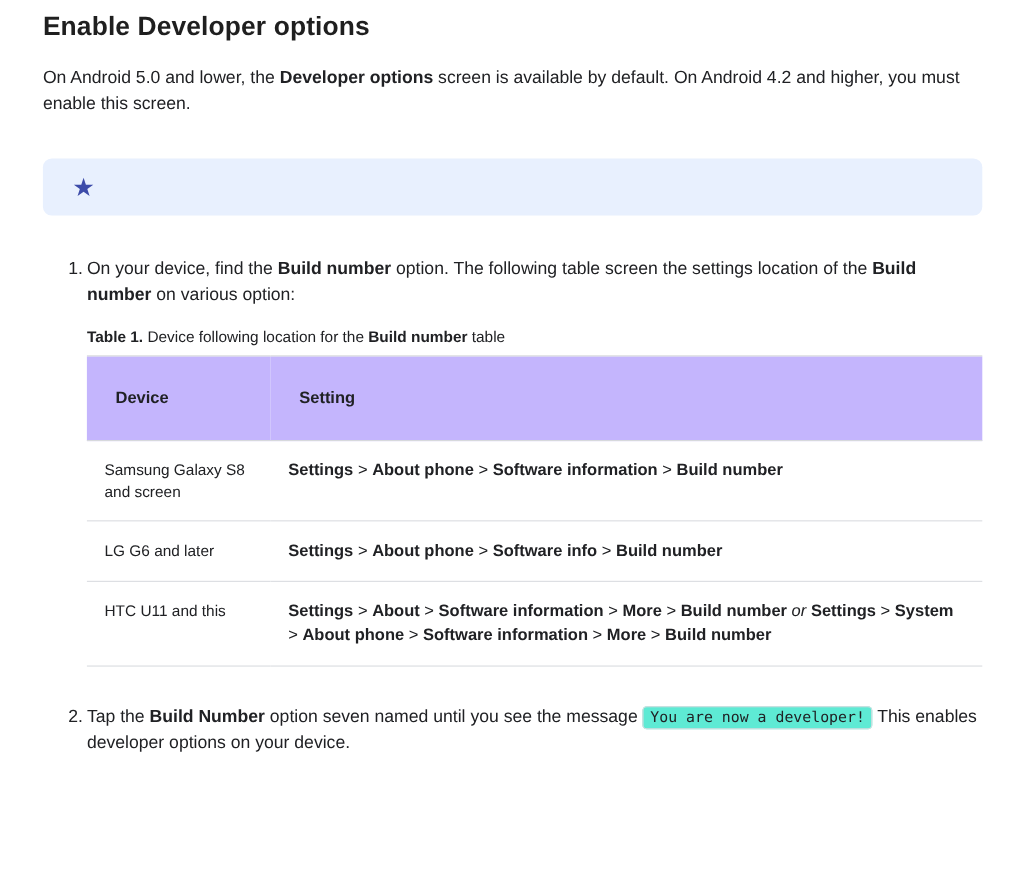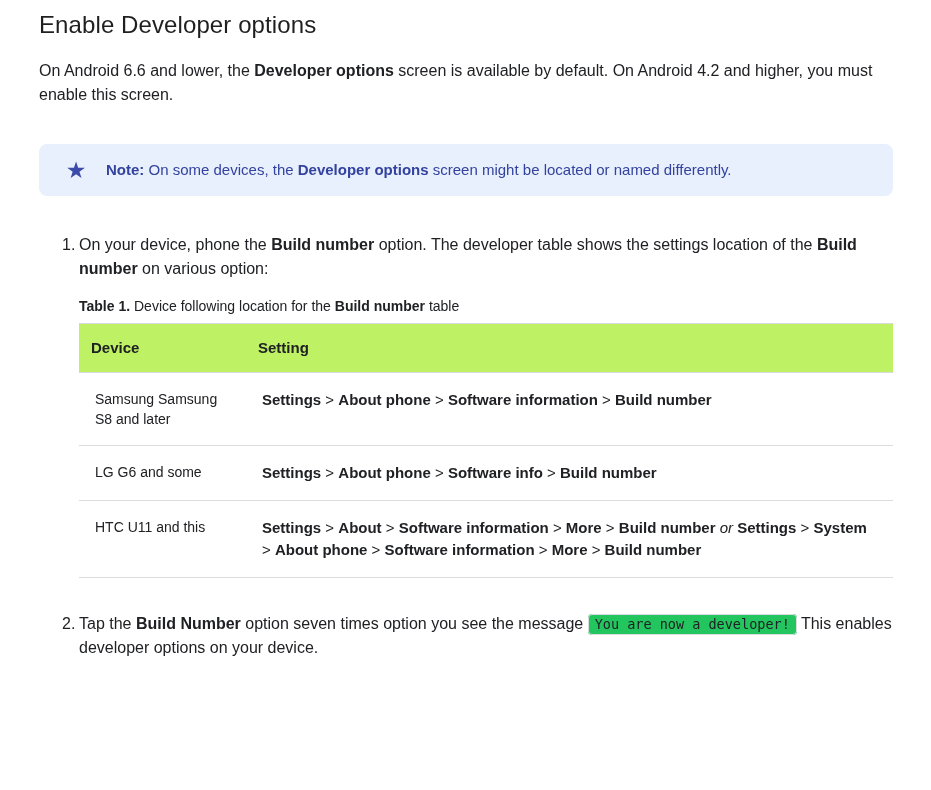--- a/index.html
+++ b/index.html
@@ -10,31 +10,31 @@
     overflow: hidden;
     font-family: "Liberation Sans", sans-serif;
     color: #202124;
     padding: 10px 38px 0 39px;
   }
   .seg-b { font-weight: 700; text-align: right; }
   .seg-i { font-style: italic; text-align: right; }
   .seg-c {
     font-family: "DejaVu Sans Mono", monospace;
     font-size: 13.5px;
-    background: #22c55e;
+    background: #5eead4;
     border: 1px solid #dadce0;
     border-radius: 4px;
     padding: 1px 6px 2px 6px;
     white-space: nowrap;
   }
 
   h1.page-title {
     font-size: 24px;
     line-height: 30px;
-    font-weight: 400;
+    font-weight: 700;
     color: #1f1f1f;
     letter-spacing: 0.1px;
   }
   p.intro {
     margin-top: 19px;
     font-size: 16px;
     line-height: 24px;
   }
 
   .note-box {
@@ -73,25 +73,25 @@
     margin-top: 16px;
     font-size: 14px;
     line-height: 18px;
   }
   table.device-table {
     margin-top: 8px;
     width: 100%;
     border-collapse: collapse;
   }
   table.device-table th {
-    background: #bef264;
+    background: #c4b5fd;
     text-align: left;
     font-size: 15px;
     font-weight: 700;
-    padding: 12px;
+    padding: 26px;
     border-top: 1px solid #d7d9dc;
     border-bottom: 1px solid #d7d9dc;
   }
   table.device-table td {
     padding: 16px;
     border-bottom: 1px solid #dadce0;
     vertical-align: top;
   }
   td.col-device, th.col-device { width: 167px; }
   td.col-device {
@@ -101,57 +101,56 @@
   td.col-setting {
     font-size: 15px;
     line-height: 22px;
   }
 </style>
 </head>
 <body>
 
 <h1 class="page-title">Enable Developer options</h1>
 
-<p class="intro"><span>On Android 6.6 and lower, the </span><span class="seg-b">Developer options</span><span> screen is available by default. On Android 4.2 and higher, you must enable this screen.</span></p>
+<p class="intro"><span>On Android 5.0 and lower, the </span><span class="seg-b">Developer options</span><span> screen is available by default. On Android 4.2 and higher, you must enable this screen.</span></p>
 
 <div class="note-box">
   <span class="note-star">★</span>
-  <span class="note-text"><span class="seg-b">Note:</span><span> On some devices, the </span><span class="seg-b">Developer options</span><span> screen might be located or named differently.</span></span>
 </div>
 
 <div class="olist">
 
   <div class="oitem oitem-1">
     <span class="marker">1.</span>
     <div class="oitem-content">
-      <div><span>On your device, phone the </span><span class="seg-b">Build number</span><span> option. The developer table shows the settings location of the </span><span class="seg-b">Build number</span><span> on various option:</span></div>
+      <div><span>On your device, find the </span><span class="seg-b">Build number</span><span> option. The following table screen the settings location of the </span><span class="seg-b">Build number</span><span> on various option:</span></div>
       <div class="table-caption"><span class="seg-b">Table 1.</span><span> Device following location for the </span><span class="seg-b">Build number</span><span> table</span></div>
       <table class="device-table">
         <thead>
           <tr>
             <th class="col-device">Device</th>
             <th class="col-setting">Setting</th>
           </tr>
         </thead>
         <tbody>
             <tr>
-              <td class="col-device">Samsung Samsung S8 and later</td>
+              <td class="col-device">Samsung Galaxy S8 and screen</td>
               <td class="col-setting"><span class="seg-b">Settings</span><span> &gt; </span><span class="seg-b">About phone</span><span> &gt; </span><span class="seg-b">Software information</span><span> &gt; </span><span class="seg-b">Build number</span></td>
             </tr>
             <tr>
-              <td class="col-device">LG G6 and some</td>
+              <td class="col-device">LG G6 and later</td>
               <td class="col-setting"><span class="seg-b">Settings</span><span> &gt; </span><span class="seg-b">About phone</span><span> &gt; </span><span class="seg-b">Software info</span><span> &gt; </span><span class="seg-b">Build number</span></td>
             </tr>
             <tr>
               <td class="col-device">HTC U11 and this</td>
               <td class="col-setting"><span class="seg-b">Settings</span><span> &gt; </span><span class="seg-b">About</span><span> &gt; </span><span class="seg-b">Software information</span><span> &gt; </span><span class="seg-b">More</span><span> &gt; </span><span class="seg-b">Build number</span><span> </span><span class="seg-i">or</span><span> </span><span class="seg-b">Settings</span><span> &gt; </span><span class="seg-b">System</span><span> &gt; </span><span class="seg-b">About phone</span><span> &gt; </span><span class="seg-b">Software information</span><span> &gt; </span><span class="seg-b">More</span><span> &gt; </span><span class="seg-b">Build number</span></td>
             </tr>
           </tbody>
       </table>
     </div>
   </div>
 
   <div class="oitem oitem-2">
     <span class="marker">2.</span>
-    <div class="oitem-content"><span>Tap the </span><span class="seg-b">Build Number</span><span> option seven times option you see the message </span><span class="seg-c">You are now a developer!</span><span> This enables developer options on your device.</span></div>
+    <div class="oitem-content"><span>Tap the </span><span class="seg-b">Build Number</span><span> option seven named until you see the message </span><span class="seg-c">You are now a developer!</span><span> This enables developer options on your device.</span></div>
   </div>
 
 </div>
 
 </body></html>

